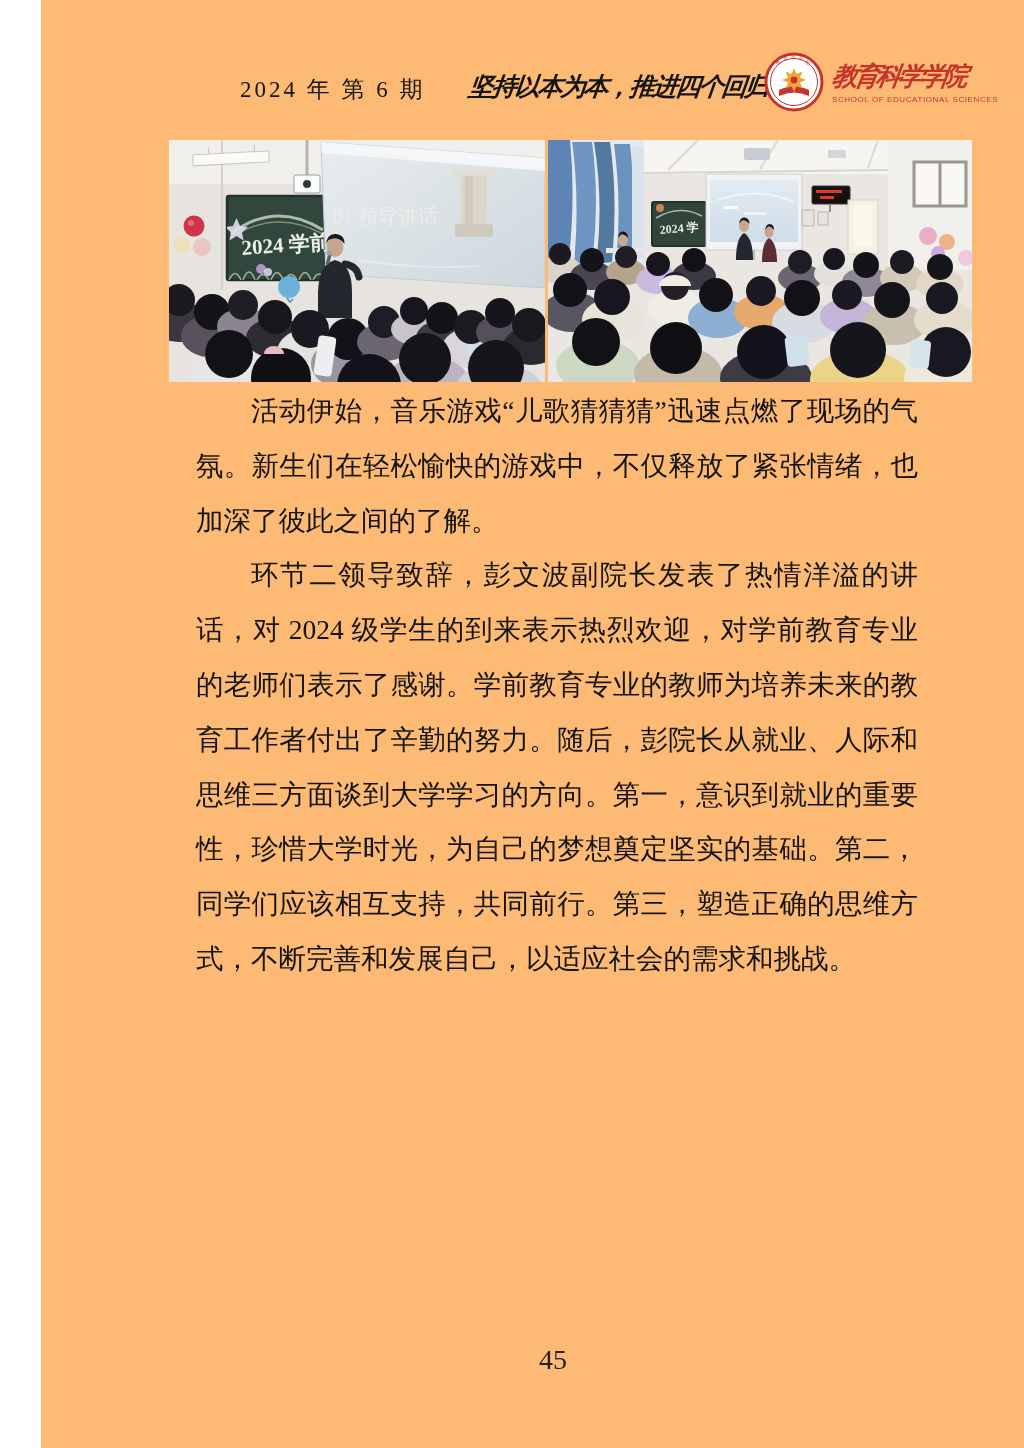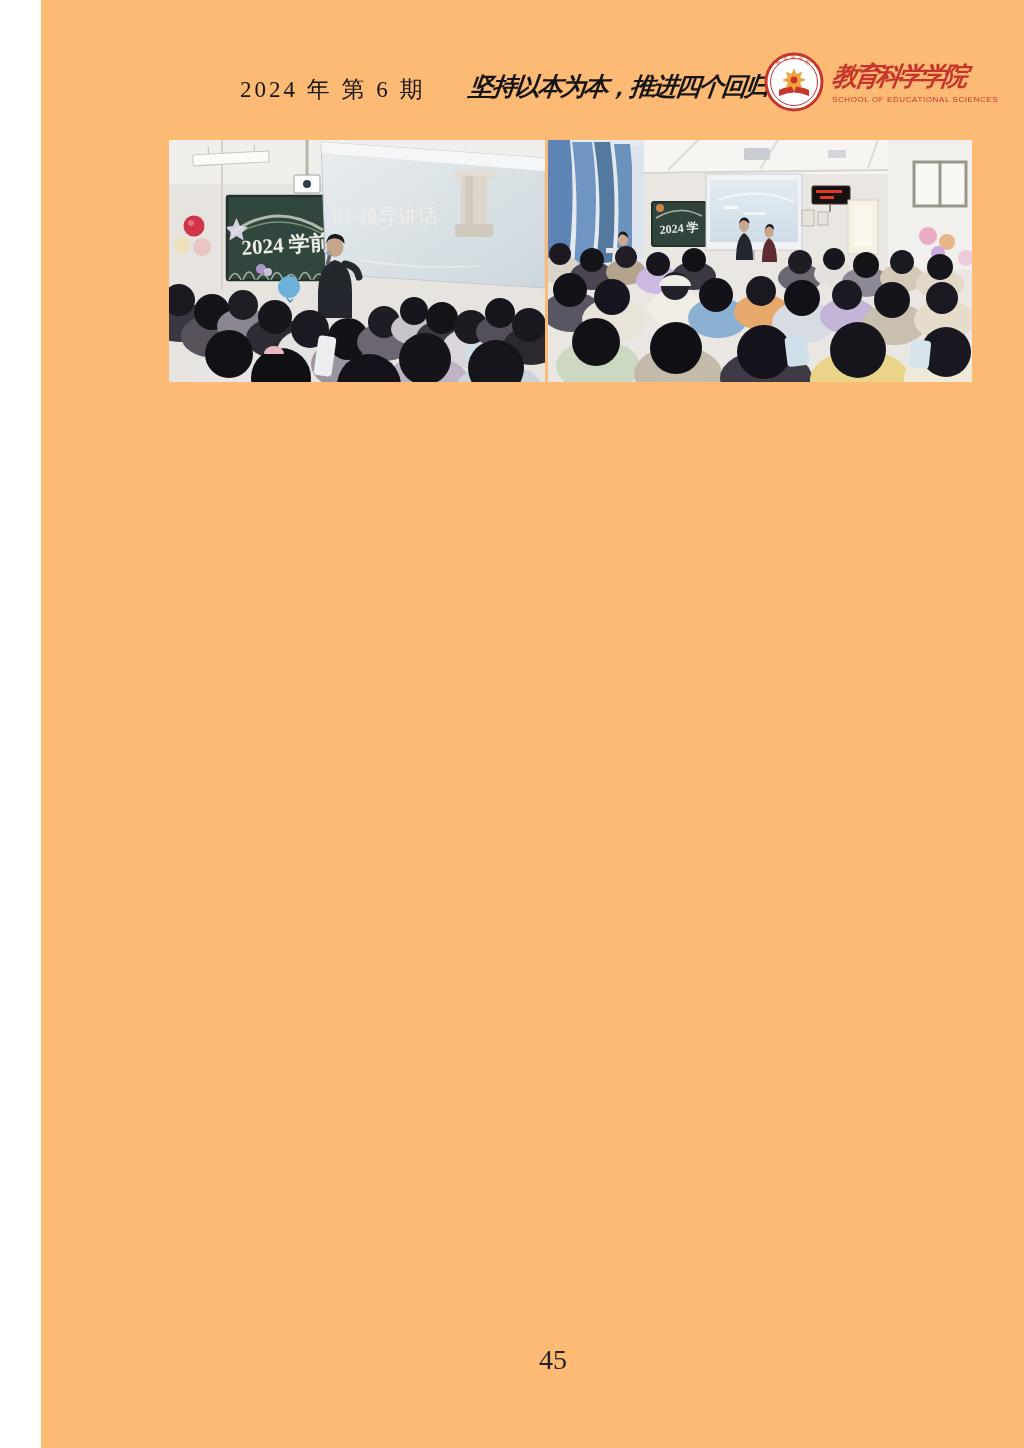--- a/index.html
+++ b/index.html
@@ -308,17 +308,19 @@
           <ellipse cx="400" cy="238" rx="44" ry="28" fill="#efe9da"></ellipse>
             <circle cx="398" cy="212" r="25" fill="#191820"></circle>
           <rect x="238" y="196" width="22" height="30" rx="4" fill="#cfe0ea" transform="rotate(-7 249 211)"></rect>
           <rect x="362" y="200" width="20" height="28" rx="4" fill="#d7e4ec" transform="rotate(6 372 214)"></rect>
         </g>
       </svg>
     </div>
   </div>
 
   <article class="body-text">
+    <p>活动伊始，音乐游戏“儿歌猜猜猜”迅速点燃了现场的气氛。新生们在轻松愉快的游戏中，不仅释放了紧张情绪，也加深了彼此之间的了解。</p>
+    <p>环节二领导致辞，彭文波副院长发表了热情洋溢的讲话，对 2024 级学生的到来表示热烈欢迎，对学前教育专业的老师们表示了感谢。学前教育专业的教师为培养未来的教育工作者付出了辛勤的努力。随后，彭院长从就业、人际和思维三方面谈到大学学习的方向。第一，意识到就业的重要性，珍惜大学时光，为自己的梦想奠定坚实的基础。第二，同学们应该相互支持，共同前行。第三，塑造正确的思维方式，不断完善和发展自己，以适应社会的需求和挑战。</p>
   </article>
 
   <div class="footer">45</div>
 
 </div>
 
 </body></html>

